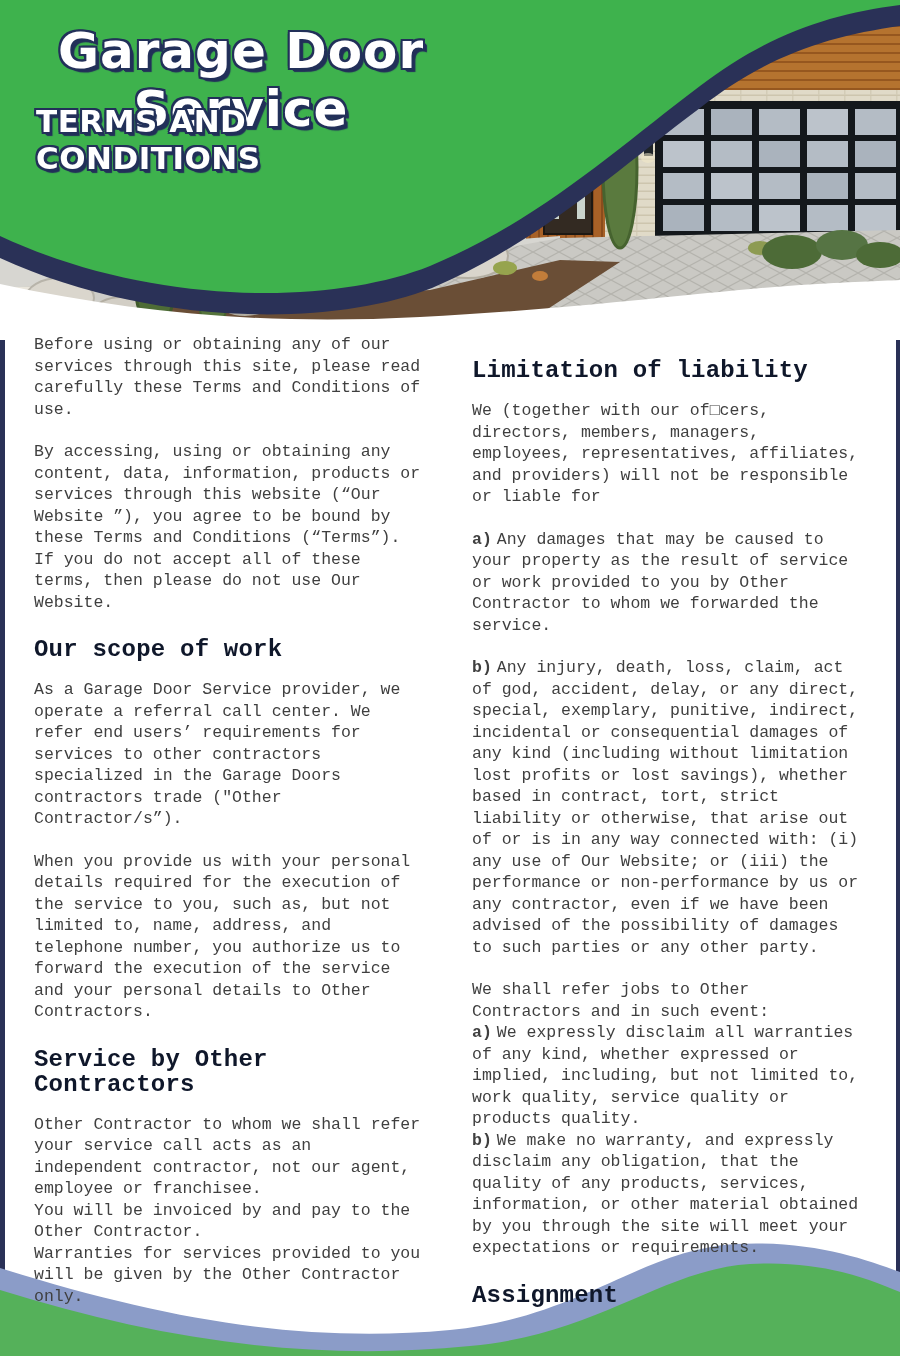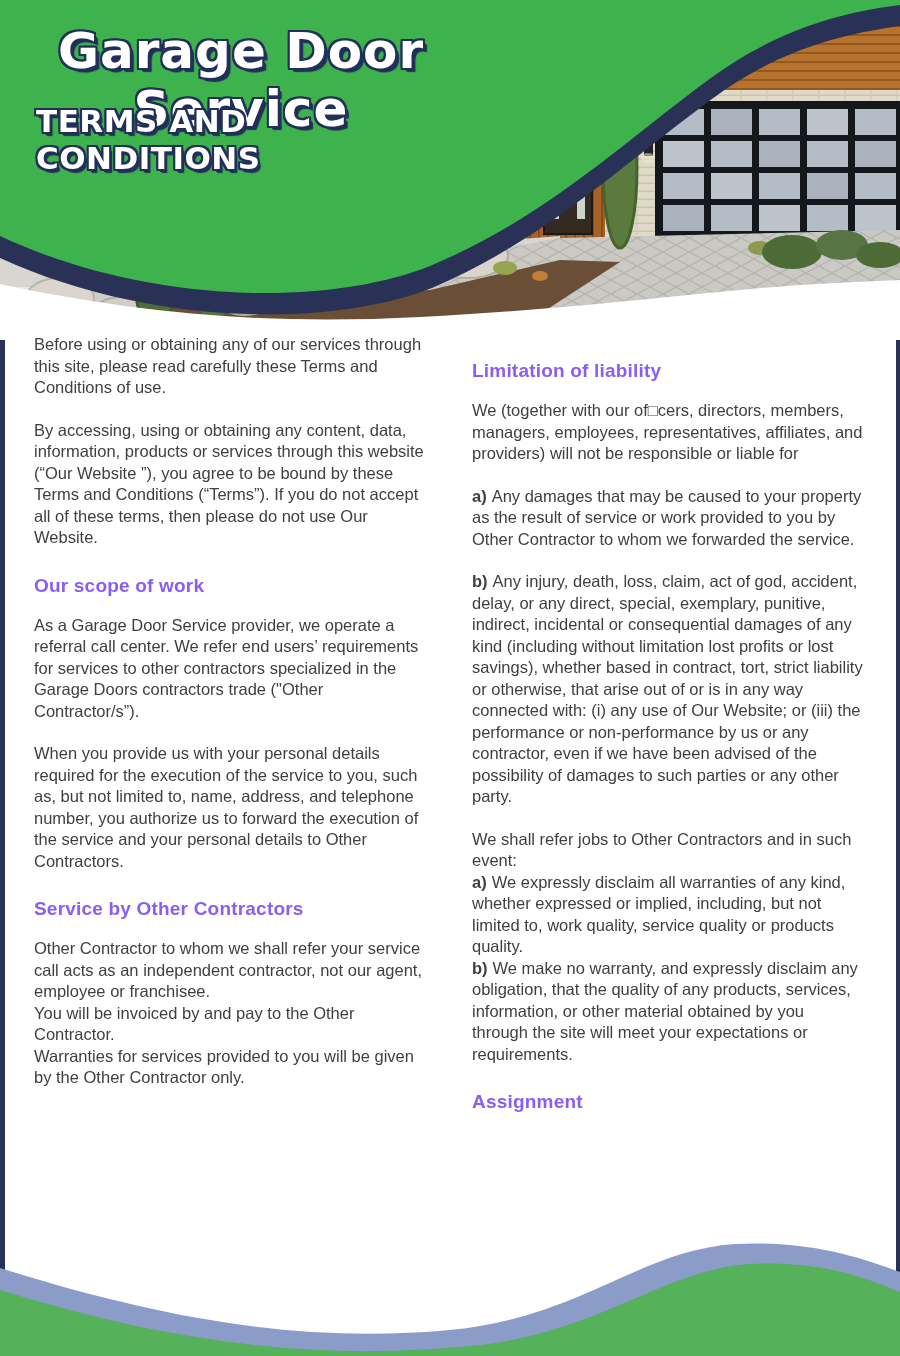--- a/index.html
+++ b/index.html
@@ -34,28 +34,28 @@
     text-shadow:
       -2px -2px 0 #223059, 2px -2px 0 #223059, -2px 2px 0 #223059, 2px 2px 0 #223059,
       0 -2px 0 #223059, 0 2px 0 #223059, -2px 0 0 #223059, 2px 0 0 #223059,
       2px 3px 0 #223059, 3px 4px 1px #223059;
   }
 
   
   .columns{
     position:relative;z-index:4;display:flex;gap:46px;
     padding:0 36px 0 34px;margin-top:-6px;
-    color:#3f3f3f;font-size:16.5px;line-height:21.5px;
+    color:#3f3f3f;font-size:16.5px;line-height:21.5px;font-family:Liberation Mono, monospace;
   }
   .col{flex:1 1 0;}
   .col p{margin:0 0 21px 0;}
   .col p.tight{margin:0;}
   .col p.pre{white-space:pre-line;}
   h2{
-    color:#8b5cf6;font-size:19px;line-height:25px;
+    color:#0f172a;font-size:24px;line-height:25px;
     margin:24px 0 17px 0;font-weight:bold;letter-spacing:0.2px;
   }
   .item-prefix{font-weight:bold;margin-right:5px;}
 
   
   .footer-wave{position:absolute;left:0;bottom:0;width:900px;height:134px;z-index:2;}
   .footer-wave svg{display:block;}
 </style>
 </head>
 <body>

